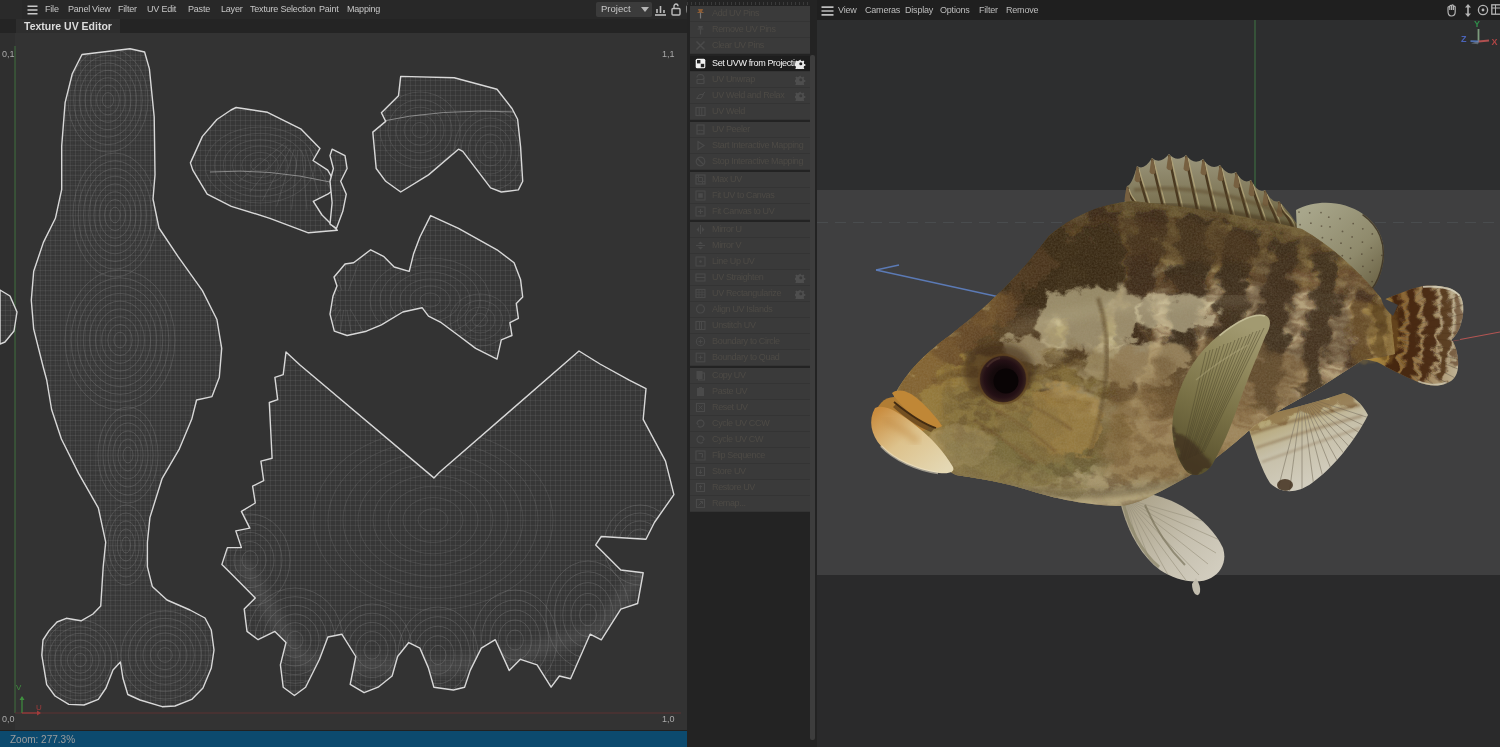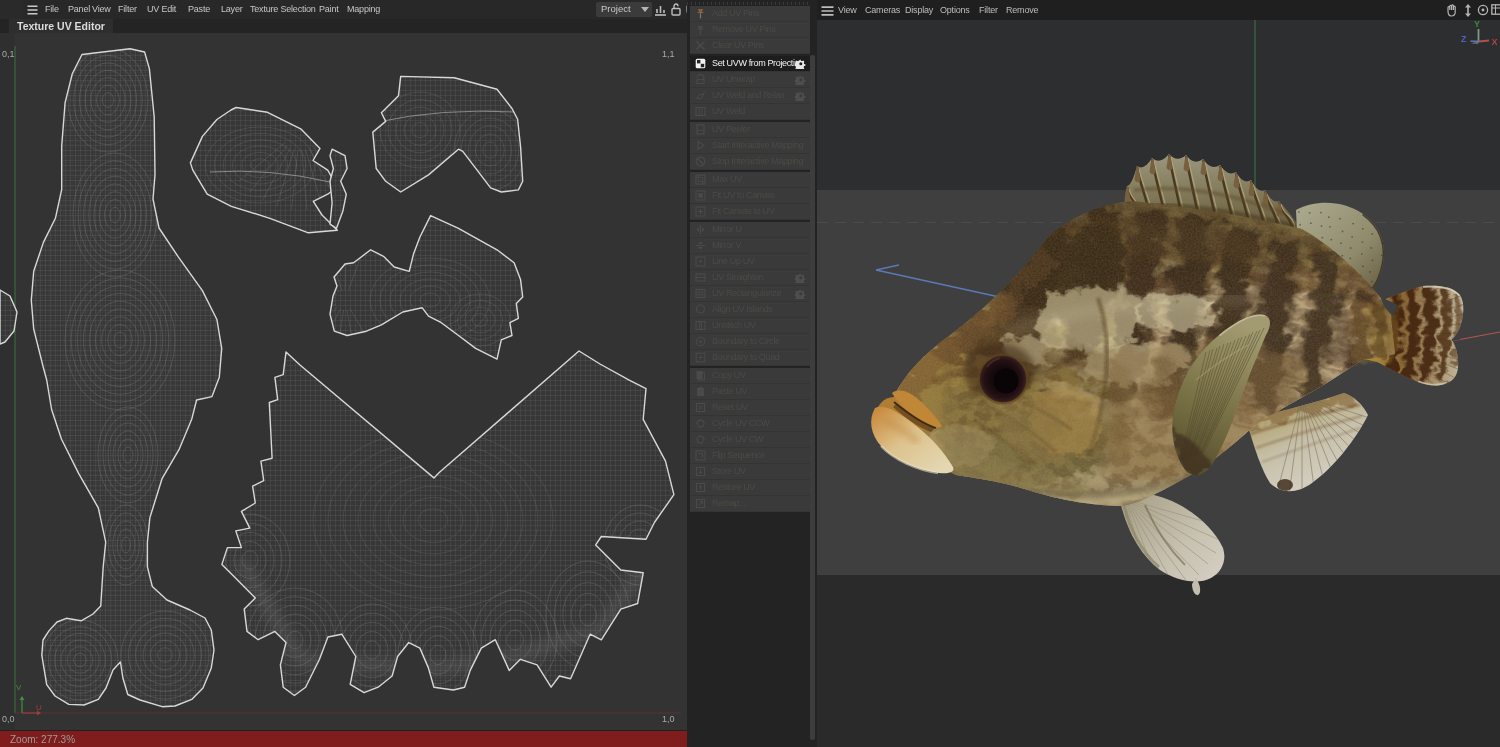--- a/index.html
+++ b/index.html
@@ -5,24 +5,24 @@
   * { margin:0; padding:0; box-sizing:border-box; }
   html,body { width:1500px; height:747px; background:#2a2a2a; overflow:hidden;
     font-family:"Liberation Sans", sans-serif; }
   .abs { position:absolute; }
   #stage { position:relative; width:1500px; height:747px; }
 
   
   #lbar { left:0; top:0; width:687px; height:19px; background:#282828;margin-left:22px; }
   #lbar .mi { position:absolute; top:4px; font-size:9px; letter-spacing:-0.2px; color:#c6c6c6; }
   #tabrow { left:0; top:19px; width:687px; height:14px; background:#242424; }
-  #tab { position:absolute; left:9px; top:0; height:14px; padding:1px 8px 0 8px;
+  #tab { position:absolute; left:16px; top:0; height:14px; padding:1px 8px 0 8px;
          background:#2e2e2e; color:#dcdcdc; font-size:10.5px; font-weight:bold; }
   #canvas { left:0; top:33px; width:687px; height:697px; background:#333333; }
-  #status { left:0; top:730px; width:687px; height:17px; background:#7f1d1d;
+  #status { left:0; top:730px; width:687px; height:17px; background:#0c4a6e;
             border-top:1px solid #212121; color:#9d9d9d; font-size:10px; padding:3px 0 0 10px; }
 
   
   #cmd { left:687px; top:0; width:130px; height:747px; background:#232323; }
 
   
   #vp { left:817px; top:0; width:683px; height:747px; background:#2a2a2b; }
   #vpbar { position:absolute; left:0; top:0; width:683px; height:20px; background:#1f1f1f; }
   #vpbar .mi { position:absolute; top:5px; font-size:9px; letter-spacing:-0.2px; color:#bdbdbd; }
   #vptop { position:absolute; left:0; top:20px; width:683px; height:170px; background:#2d2e2f; }

